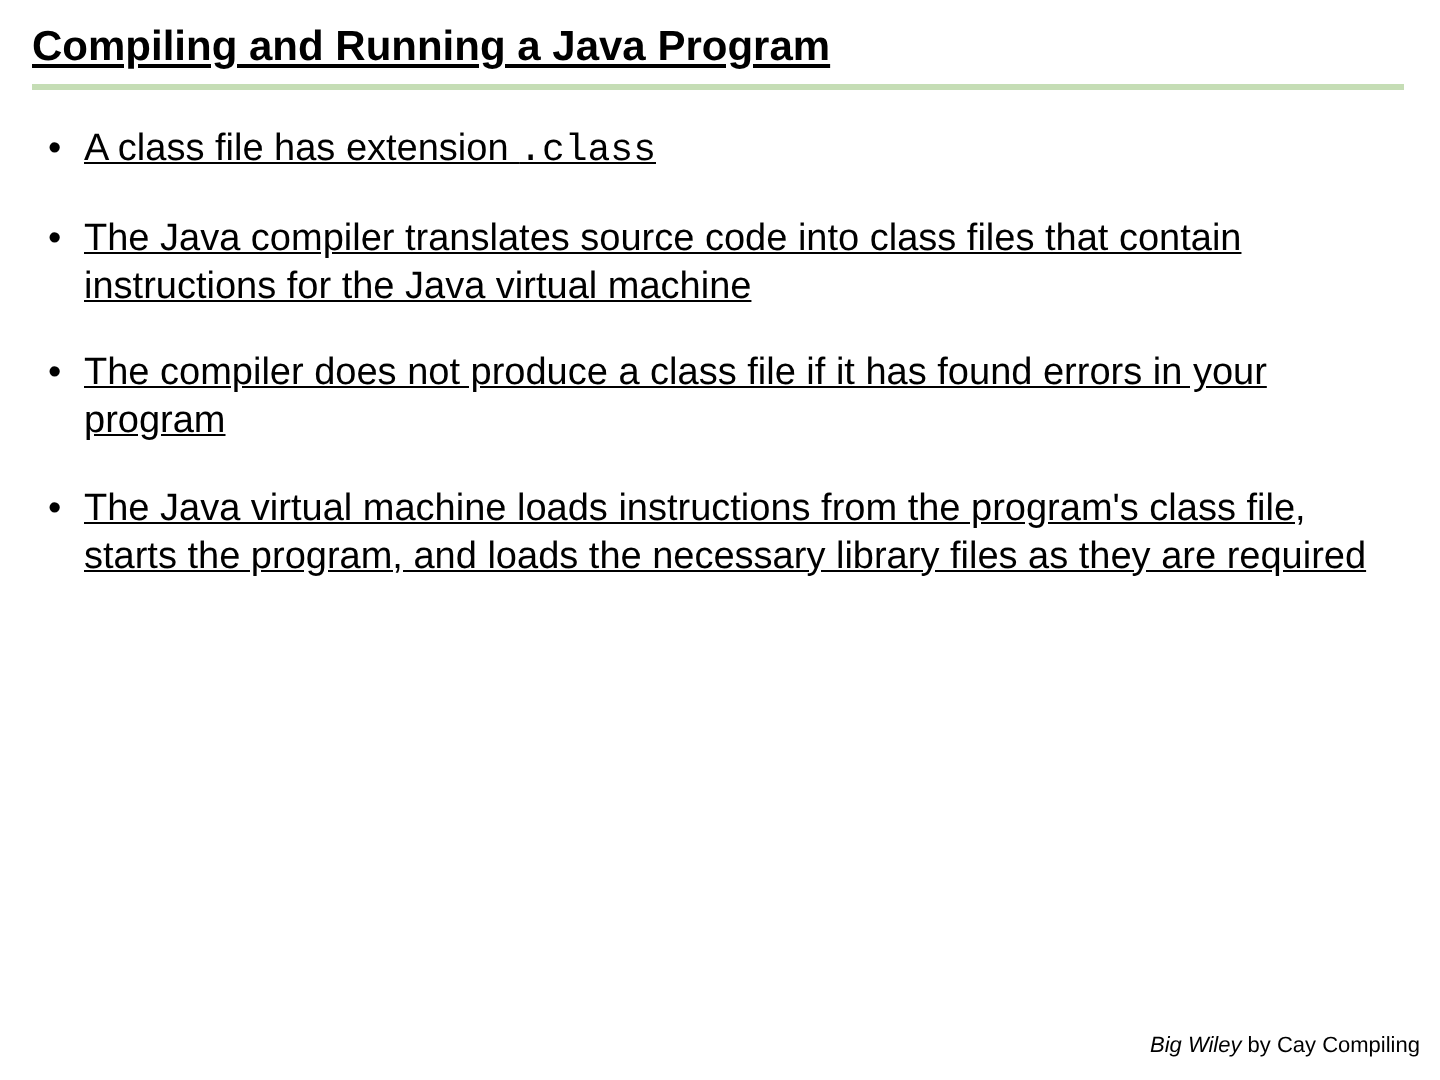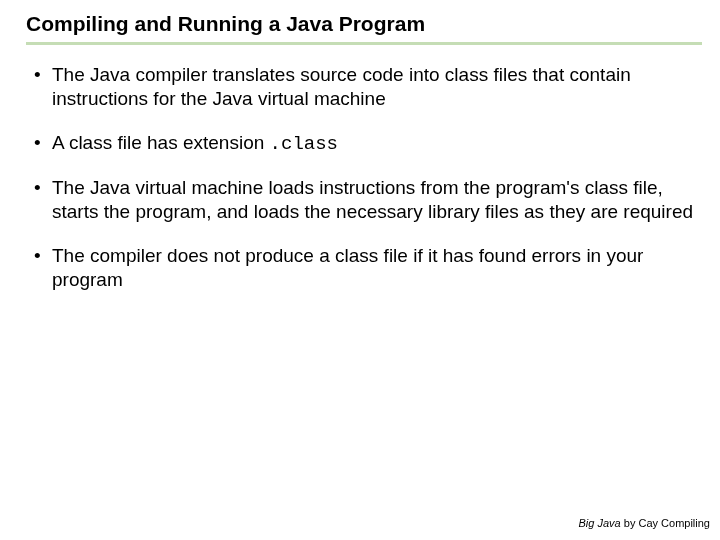--- a/index.html
+++ b/index.html
@@ -7,22 +7,23 @@
     width: 720px;
     height: 540px;
     background: #fff;
     font-family: Arial, Helvetica, sans-serif;
     position: relative;
     overflow: hidden;
   }
   .slide {
     width: 100%;
     height: 100%;
-    padding: 12px 18px 0 26px;
+    padding: 12px 18px 0 16px;
     position: relative;
+    text-decoration: underline;
   }
   .title {
     font-size: 21px;
     font-weight: bold;
     color: #000;
     padding-bottom: 6px;
   }
   .title-rule {
     height: 3px;
     background: #c5ddb5;
@@ -66,31 +67,31 @@
 </style>
 </head>
 <body>
 
 <div class="slide">
   <div class="title">Compiling and Running a Java Program</div>
   <div class="title-rule"></div>
 
   <ul class="bullets">
     <li>
+      <span>A class file has extension </span><span class="mono">.class</span>
+    </li>
+    <li>
       <span>The Java compiler translates source code into class files that contain instructions for the Java virtual machine</span>
     </li>
     <li>
-      <span>A class file has extension </span><span class="mono">.class</span>
+      <span>The compiler does not produce a class file if it has found errors in your program</span>
     </li>
     <li>
       <span>The Java virtual machine loads instructions from the program's class file, starts the program, and loads the necessary library files as they are required</span>
-    </li>
-    <li>
-      <span>The compiler does not produce a class file if it has found errors in your program</span>
     </li>
   </ul>
 
   <div class="footer">
     <div>
-      <span class="book">Big Java</span><span> by Cay Compiling</span>
+      <span class="book">Big Wiley</span><span> by Cay Compiling</span>
     </div>
   </div>
 </div>
 
 </body></html>

